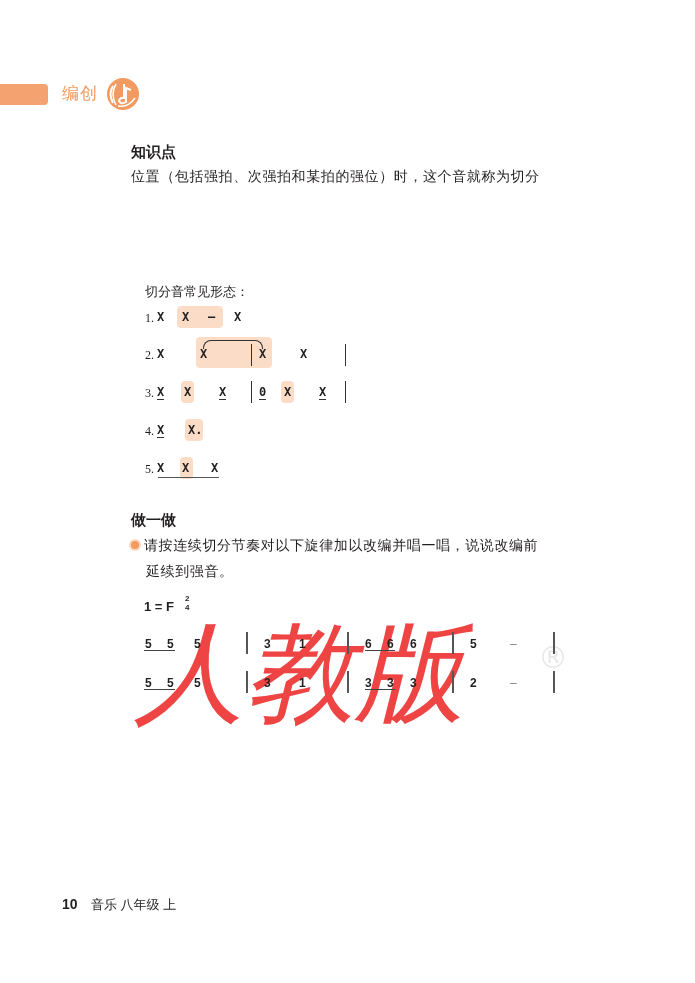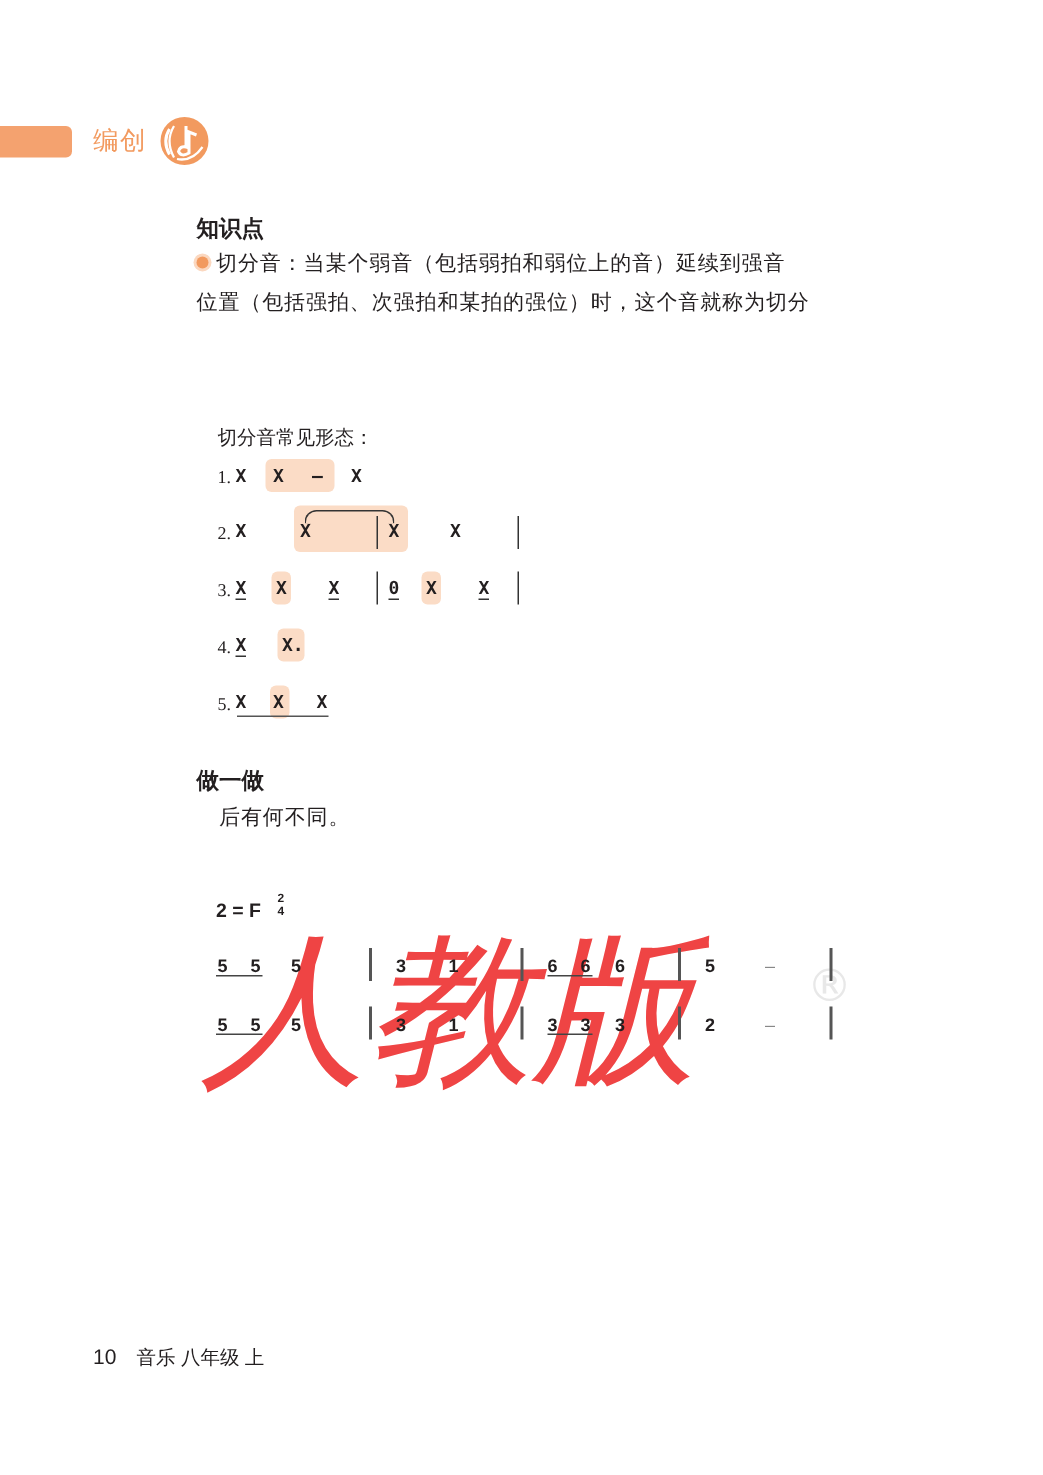--- a/index.html
+++ b/index.html
@@ -37,21 +37,20 @@
     <path d="M20 8 L20 22 Q16 21 15 25 Q17 29 22 26 L22 12 L27 14" stroke="#fff" stroke-width="2" fill="none"></path>
     <path d="M14 30 Q24 32 31 22" stroke="#fff" stroke-width="1.5" fill="none"></path>
   </svg>
 </div>
 
 <div class="abs wm" style="left:135px;top:600px;">人教版</div>
 <div class="abs" style="left:538px;top:640px;font-size:30px;color:#e8e8e8;font-family:'DejaVu Sans',sans-serif;">®</div>
 
 <div class="abs h" style="left:131px;top:143px;">知识点</div>
 <div class="abs para" style="left:131px;top:163px;width:420px;">
-  <div><span class="bullet"></span><span>切分音：当某个弱音（包括弱拍和弱位上的音）延续到强音</span></div>
   <div>位置（包括强拍、次强拍和某拍的强位）时，这个音就称为切分</div>
 </div>
 
 <div class="abs" style="left:145px;top:283px;font-size:13px;">切分音常见形态：</div>
 
 <div>
   <span class="abs num" style="left:145px;top:311px;">1.</span>
   <span class="abs rh" style="left:157px;top:310px;">X</span>
   <div class="abs hl" style="left:177px;top:306px;width:46px;height:22px;"></div>
   <span class="abs rh" style="left:182px;top:310px;">X</span>
@@ -96,24 +95,25 @@
   <span class="abs num" style="left:145px;top:462px;">5.</span>
   <div class="abs hl" style="left:180px;top:457px;width:13px;height:22px;"></div>
   <span class="abs rh" style="left:157px;top:461px;">X</span>
   <span class="abs rh" style="left:182px;top:461px;">X</span>
   <span class="abs rh" style="left:211px;top:461px;">X</span>
   <div class="abs" style="left:158px;top:477px;width:61px;height:1px;background:#555;"></div>
 </div>
 
 <div class="abs h" style="left:131px;top:511px;">做一做</div>
 <div class="abs para" style="left:131px;top:532px;width:420px;">
-  <div style="padding-left:15px;">后有何不同。</div>
+  <div><span class="bullet"></span><span>请按连续切分节奏对以下旋律加以改编并唱一唱，说说改编前</span></div>
+  <div style="padding-left:15px;">延续到强音。</div>
 </div>
 
-<div class="abs jp" style="left:144px;top:599px;font-size:13px;">2 = F</div>
+<div class="abs jp" style="left:144px;top:599px;font-size:13px;">1 = F</div>
 <div class="abs" style="left:185px;top:594px;font-family:'Liberation Sans',sans-serif;font-weight:bold;font-size:8px;line-height:9px;text-align:center;">
   <div>2</div>
   <div>4</div>
 </div>
 
 <div>
   <span class="abs jp" style="left:145px;top:637px;">5</span>
   <span class="abs jp" style="left:167px;top:637px;">5</span>
   <div class="abs" style="left:144px;top:650px;width:31px;height:1px;background:#444;"></div>
   <span class="abs jp" style="left:194px;top:637px;">5</span>
@@ -143,14 +143,14 @@
   <span class="abs jp" style="left:365px;top:676px;">3</span>
   <span class="abs jp" style="left:387px;top:676px;">3</span>
   <div class="abs" style="left:365px;top:689px;width:30px;height:1px;background:#444;"></div>
   <span class="abs jp" style="left:410px;top:676px;">3</span>
   <div class="abs gbar" style="left:452px;top:671px;"></div>
   <span class="abs jp" style="left:470px;top:676px;">2</span>
   <span class="abs jp" style="left:510px;top:676px;color:#888;font-weight:normal;">–</span>
   <div class="abs gbar" style="left:553px;top:671px;"></div>
 </div>
 
-<div class="abs footer" style="left:62px;top:896px;">10</div>
+<div class="abs footer" style="left:62px;top:896px;font-weight:bold;">10</div>
 <div class="abs footer" style="left:91px;top:896px;font-size:13px;">音乐 八年级 上</div>
 
 </body></html>

